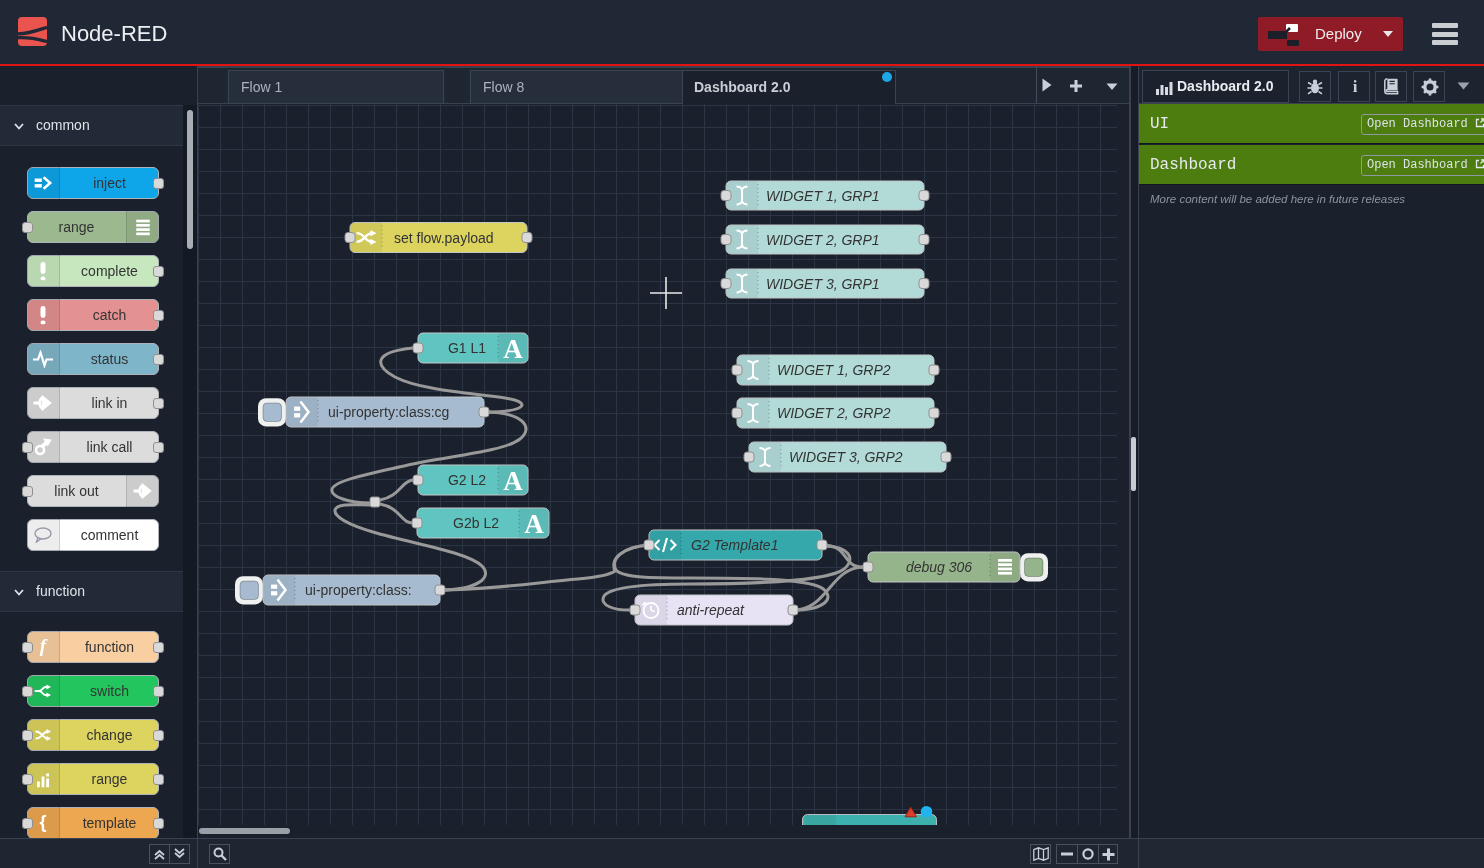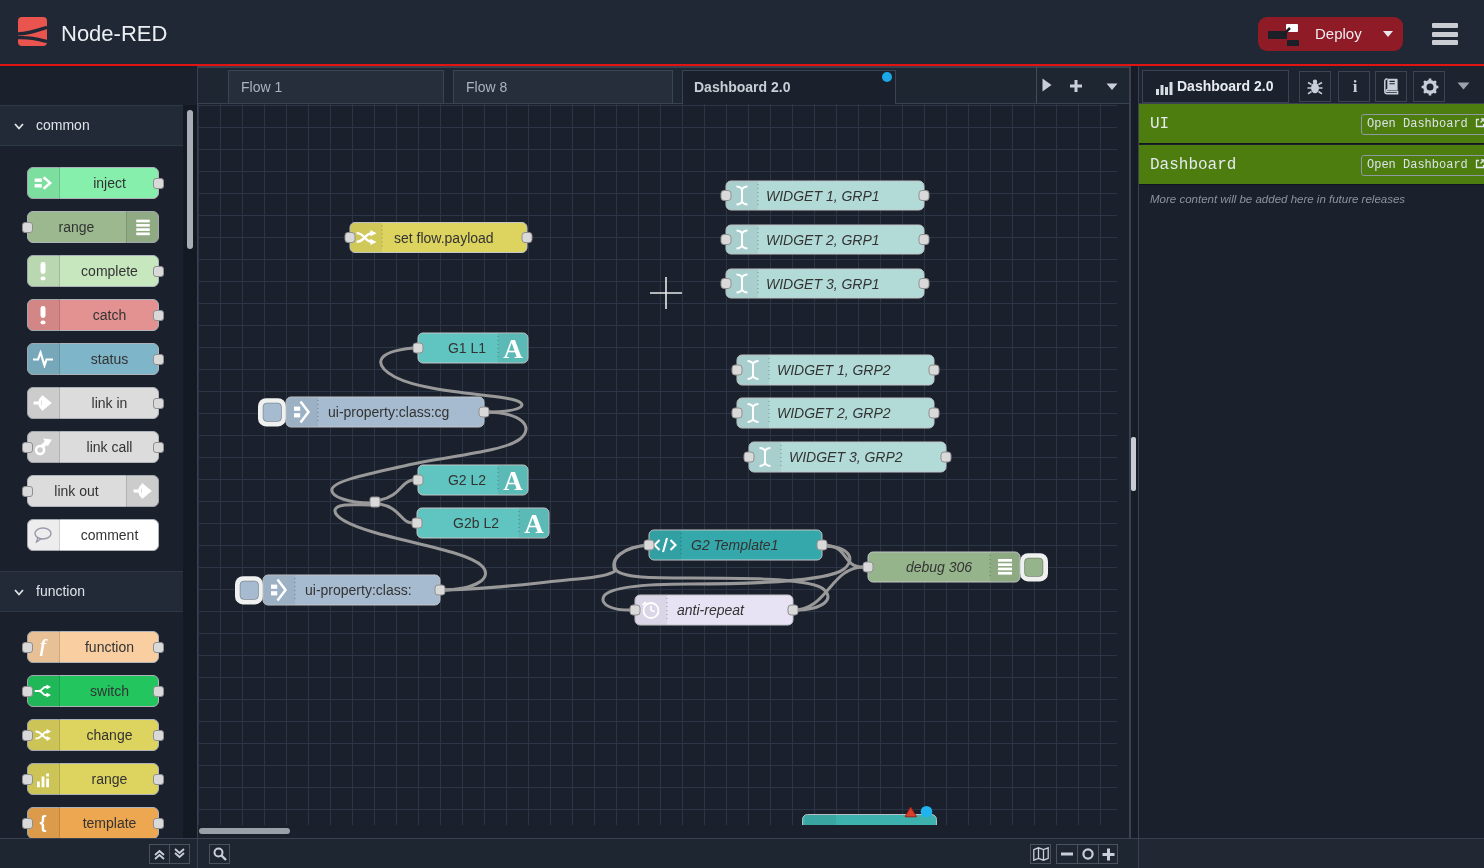--- a/index.html
+++ b/index.html
@@ -3,21 +3,21 @@
 <meta charset="utf-8">
 <style>
 *{margin:0;padding:0;box-sizing:border-box;}
 html,body{width:1484px;height:868px;overflow:hidden;background:#1A202C;font-family:"Liberation Sans",sans-serif;}
 #app{position:absolute;left:0;top:0;width:1484px;height:868px;}
 
 #header{position:absolute;left:0;top:0;width:1484px;height:64px;background:#202836;}
 #redline{position:absolute;left:0;top:64px;width:1484px;height:2px;background:#E21313;}
 #title{position:absolute;left:61px;top:21px;font-size:22px;color:#ECEFF1;}
 #logo{position:absolute;left:18px;top:17px;}
-#deploy{position:absolute;left:1258px;top:17px;width:145px;height:34px;background:#8F1B26;border-radius:9px;}
+#deploy{position:absolute;left:1258px;top:17px;width:145px;height:34px;background:#8F1B26;border-radius:2px;}
 #deploy .txt{position:absolute;left:57px;top:8px;font-size:15px;color:#EDEDF0;}
 #burger{position:absolute;left:1432px;top:23px;width:26px;height:22px;}
 #burger div{position:absolute;left:0;width:26px;height:5px;background:#CACDD2;border-radius:1px;}
 
 #palette{position:absolute;left:0;top:66px;width:198px;height:772px;background:#1B212C;border-right:1px solid #3A4150;overflow:hidden;}
 #psearch{position:absolute;left:0;top:0;width:197px;height:38px;background:#1D242F;border-bottom:1px solid #3A4150;}
 #psearch span{position:absolute;left:30px;top:11px;font-size:14px;color:#667180;}
 .cat{position:absolute;left:0;width:197px;height:41px;background:#222A37;border-bottom:1px solid #2E3744;border-top:1px solid #2E3744;}
 .cat span{position:absolute;left:36px;top:11px;font-size:14px;font-weight:normal;color:#DDE3E8;}
 .pnode{position:absolute;left:27px;width:132px;height:32px;border-radius:6px;border:1px solid #AEB4BA;}
@@ -97,21 +97,21 @@
 <div id="redline"></div>
 
 <div id="palette">
   <div id="plist">
     <div class="cat" style="top:39px;">
           <svg width="10" height="7" style="position:absolute;left:14px;top:17px;">
             <path d="M1 1 L5 5.5 L9 1" stroke="#DDE3E8" stroke-width="1.8" fill="none"></path>
           </svg>
           <span>common</span>
         </div>
-    <div class="pnode" style="top:101px;background:#86efac;">
+    <div class="pnode" style="top:101px;background:#0ea5e9;">
           <div class="ic icl">
             <svg width="19" height="19" viewBox="0 0 16 16">
               <rect x="1" y="4.2" width="6" height="2.9" fill="#fff"></rect>
               <rect x="1" y="8.9" width="6" height="2.9" fill="#fff"></rect>
               <path d="M8.5 3.2 L14 8 L8.5 12.8" fill="none" stroke="#fff" stroke-width="2.2"></path>
             </svg>
           </div>
           <div class="lbl ll">inject</div>
           <div class="pport ppr"></div>
         </div>
@@ -263,21 +263,21 @@
           <div class="pport ppr"></div>
         </div>
   </div>
   <div id="ptrack"></div>
       <div id="pscrollbar"></div>
 </div>
 
 <div id="tabbar">
       <div style="position:absolute;left:0;top:0;width:931px;height:1.5px;background:#39404E;"></div>
   <div class="tab" style="left:30px;width:216px;">Flow 1</div>
-  <div class="tab" style="left:255px;width:220px;">Flow 8</div>
+  <div class="tab" style="left:272px;width:220px;">Flow 8</div>
   <div id="tabactive" style="left:484px;width:214px;">Dashboard 2.0</div>
   <div id="tabdot"></div>
   <div style="position:absolute;left:838px;top:0;width:1px;height:37px;background:#454B59;"></div>
       <svg width="14" height="14" style="position:absolute;left:844px;top:12px;">
         <path d="M0.5 0.5 L9.5 7 L0.5 13.5 Z" fill="#C9CFD8"></path>
       </svg>
   <svg width="14" height="14" style="position:absolute;left:871px;top:13px;">
         <path d="M7 1 V13 M1 7 H13" stroke="#C9CFD8" stroke-width="3"></path>
       </svg>
   <svg width="12" height="8" style="position:absolute;left:908px;top:17px;">

